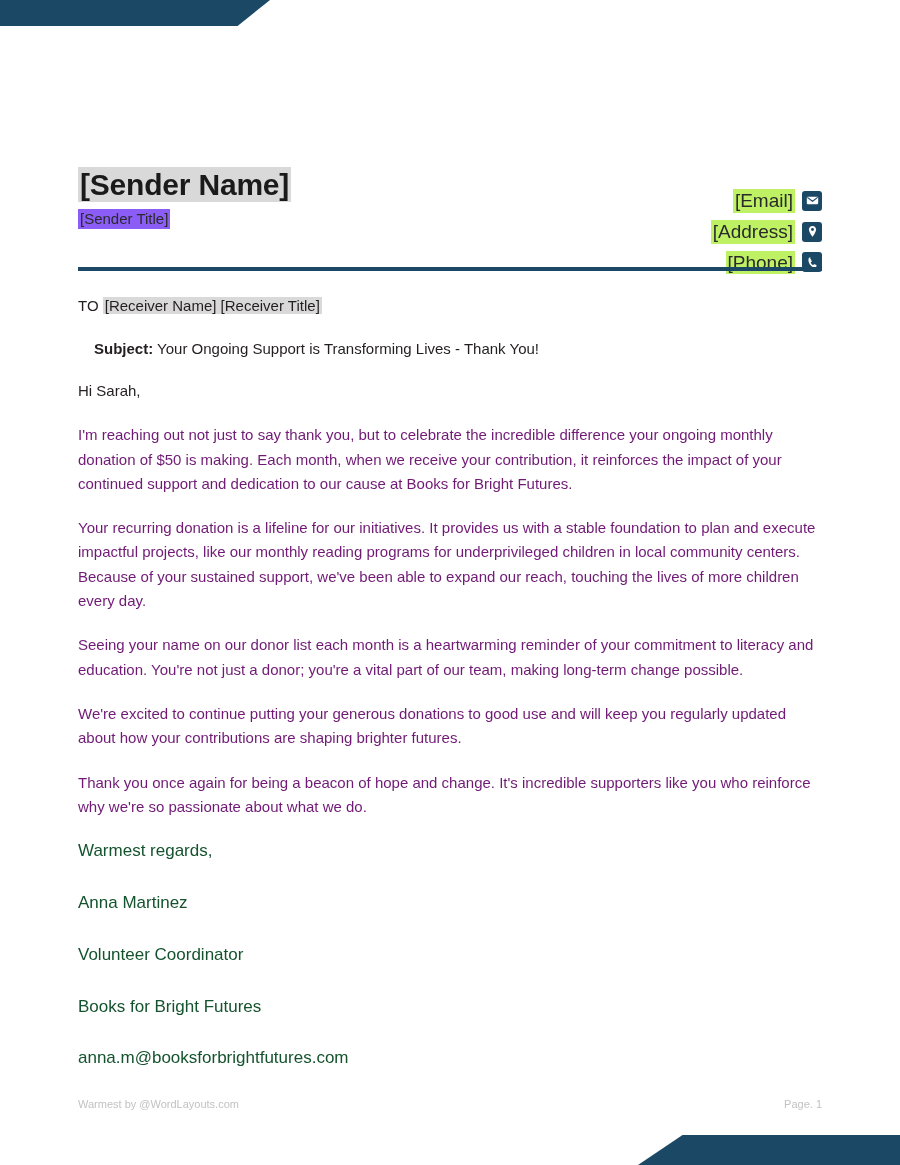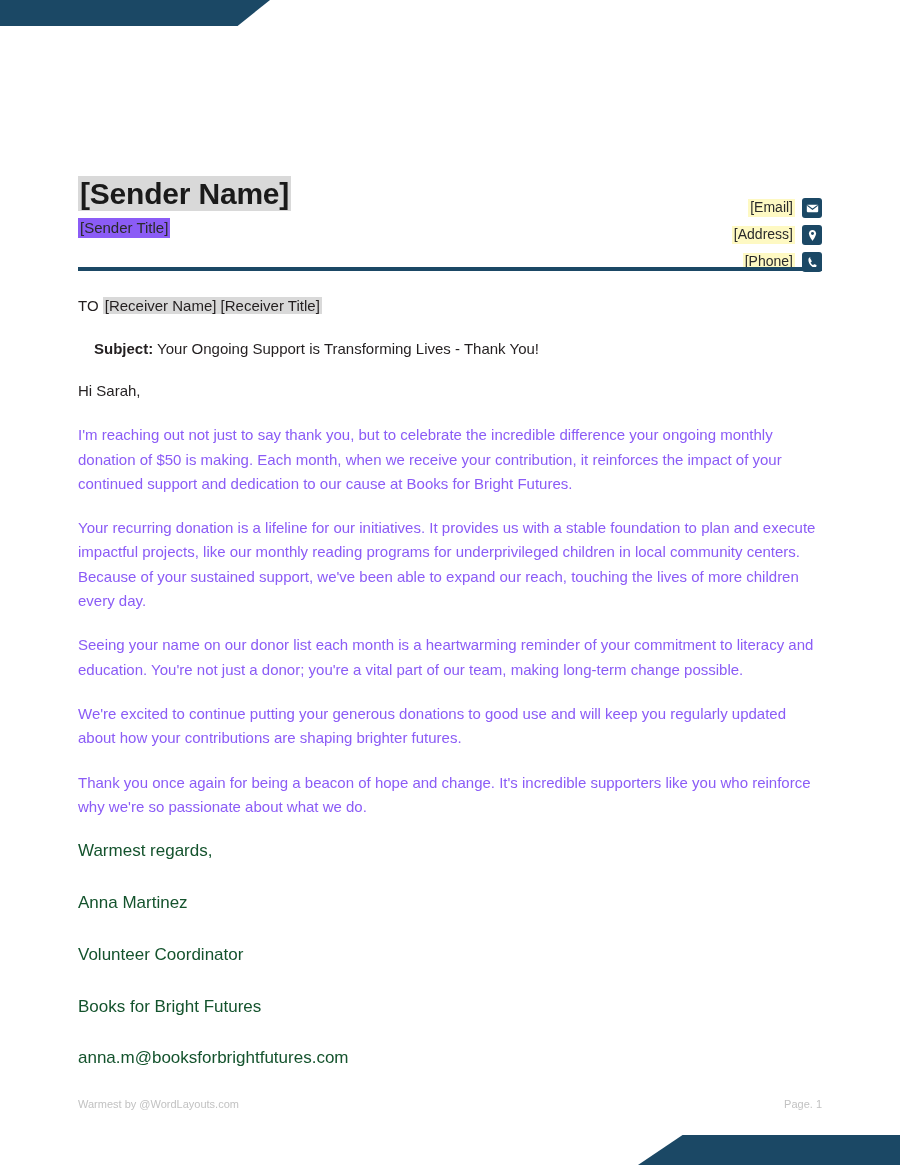--- a/index.html
+++ b/index.html
@@ -49,21 +49,21 @@
     position: absolute;
     left: 78px;
     top: 0;
     width: 744px;
     height: 1165px;
   }
 
   
   .letterhead {
     position: absolute;
-    top: 172px;
+    top: 163px;
     left: 0;
     width: 744px;
     display: flex;
     justify-content: space-between;
     align-items: flex-start;
   }
   .sender-block {
     padding-top: 4px;
   }
   .sender-name {
@@ -95,23 +95,23 @@
     align-items: flex-end;
     gap: 7px;
   }
   .contact-row {
     display: flex;
     align-items: center;
     justify-content: flex-end;
     gap: 7px;
   }
   .contact-text {
-    font-size: 14px;
+    font-size: 19px;
     line-height: 1.25;
-    background: #fef9c3;
+    background: #bef264;
     color: #2a2a2a;
     padding: 0 2px;
     white-space: nowrap;
   }
   .contact-icon {
     width: 20px;
     height: 20px;
     border-radius: 3px;
     background: #1b4865;
     display: inline-flex;
@@ -169,21 +169,21 @@
     font-size: 15px;
     line-height: 1.4;
     margin: 0 0 22px 0;
   }
 
   .body-para {
     font-size: 15px;
     line-height: 1.62;
     margin: 0 0 20px 0;
     text-align: left;
-    color: #8b5cf6;
+    color: #701a75;
   }
 
   .sign-line {
     font-size: 17px;
     line-height: 1.4;
     margin: 14px 0 28px 0;
     color: #14532d;
   }
   .sign-line:last-child {
     margin-bottom: 0;

